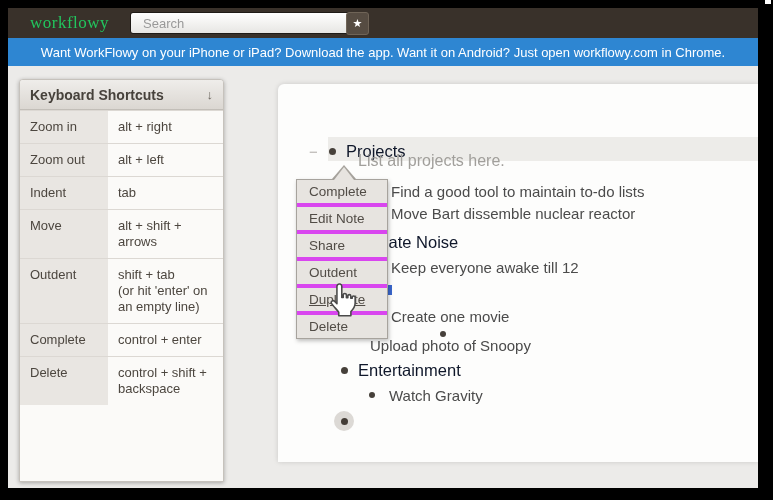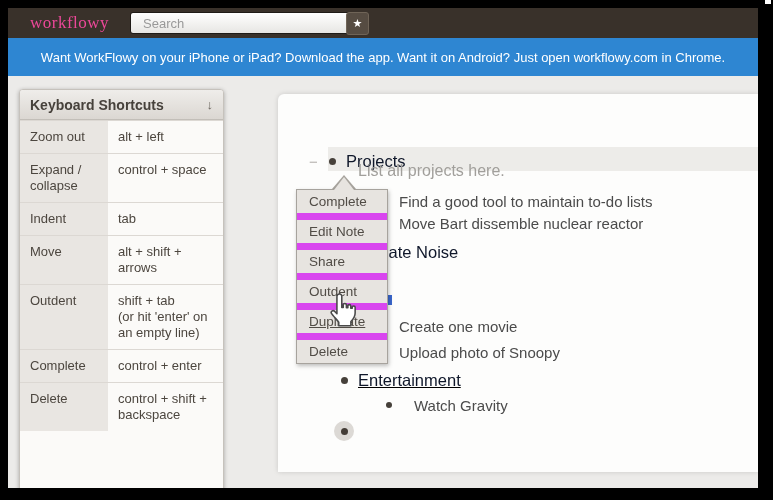--- a/index.html
+++ b/index.html
@@ -9,38 +9,38 @@
   }
   .corner-dot{position:absolute;top:0;right:2px;width:6px;height:4px;background:#fff;}
   .screen{
     position:absolute;left:8px;top:8px;width:750px;height:480px;
     background:#ecebe9;overflow:hidden;
   }
   
   .topbar{position:relative;height:30px;background:#39312a;}
   .logo{
     position:absolute;left:22px;top:0;height:35px;line-height:30px;
-    font-family:"Liberation Serif",serif;font-size:17px;color:#ec4899;letter-spacing:.5px;
+    font-family:"Liberation Serif",serif;font-size:17px;color:#22c55e;letter-spacing:.5px;
   }
   .search-input{
     position:absolute;left:122px;top:4px;width:200px;height:20px;
     border:1px solid #1f1b17;border-radius:3px;
     background:linear-gradient(#ffffff,#e7e6e3);
     padding:0 12px;font-size:13px;color:#555;outline:none;
     font-family:"Liberation Sans",sans-serif;
   }
   .search-input::placeholder{color:#999;}
   .star-btn{
     position:absolute;left:338px;top:4px;width:21px;height:21px;
     background:#564c42;border:1px solid #6f6457;border-radius:3px;
     color:#fff;font-size:11px;line-height:21px;text-align:center;cursor:pointer;
   }
   
   .banner{
-    height:38px;background:#2e86d2;color:#fff;font-size:13px;
+    height:28px;background:#2e86d2;color:#fff;font-size:13px;
     display:flex;align-items:center;justify-content:center;white-space:nowrap;
   }
   
   .content{position:relative;height:396px;}
   
   .shortcuts{
     position:absolute;left:11px;top:13px;width:205px;height:403px;
     background:#fbfaf8;border:1px solid #c6c2bc;border-radius:4px 4px 0 0;
     box-shadow:0 1px 4px rgba(0,0,0,.3);overflow:hidden;box-sizing:border-box;
   }
@@ -66,31 +66,31 @@
     position:absolute;left:270px;top:18px;right:0;bottom:0;
     background:#fdfdfc;border-radius:6px 0 0 0;
     box-shadow:0 0 5px rgba(0,0,0,.15);
   }
   .hl-band{position:absolute;left:50px;top:53px;right:0;height:24px;background:#edece9;}
   .o-row{position:absolute;display:flex;align-items:center;height:22px;white-space:nowrap;}
   .o-row .minus{width:12px;font-size:15px;color:#b4b1ac;margin-right:8px;cursor:pointer;}
   .bullet{width:7px;height:7px;border-radius:50%;background:#46403a;flex:0 0 auto;}
   .o-row.child .bullet{width:6px;height:6px;}
   .o-text{color:#0f172a;font-size:16.5px;margin-left:10px;}
-  .o-row.child .o-text{font-size:15px;color:#4b4b4b;margin-left:14px;padding-left:8px;}
+  .o-row.child .o-text{font-size:15px;color:#4b4b4b;margin-left:14px;}
   .r-projects{left:31px;top:56px;}
   .r-note{position:absolute;left:80px;top:70px;font-size:16px;color:#a19f9b;height:14px;line-height:14px;}
   .r-find{left:93px;top:96px;}
   .r-help{left:93px;top:118px;}
   .r-noise{left:67px;top:147px;}
   .r-keep{left:93px;top:172px;}
   .r-movie{left:93px;top:221px;}
-  .r-upload{left:93px;top:247px;}
-  .r-ent{left:63px;top:275px;text-decoration:underline;}
-  .r-watch{left:108px;top:300px;}
+  .r-upload{left:78px;top:247px;flex-direction:column;}
+  .r-ent{left:63px;top:275px;}
+  .r-watch{left:91px;top:300px;}
   .link-sliver{position:absolute;left:110px;top:201px;width:4px;height:10px;background:#3a67cd;}
   .hover-bullet{
     position:absolute;left:56px;top:327px;width:20px;height:20px;border-radius:50%;
     background:#dcd9d5;display:flex;align-items:center;justify-content:center;cursor:pointer;
   }
   .hover-bullet .dot{width:7px;height:7px;border-radius:50%;background:#443d37;}
   
   .menu-arrow-border{
     position:absolute;left:324px;top:99px;width:0;height:0;z-index:10;
     border-left:12px solid transparent;border-right:12px solid transparent;
@@ -101,21 +101,21 @@
     border-left:10px solid transparent;border-right:10px solid transparent;
     border-bottom:13px solid #e7e4e0;
   }
   .context-menu{
     position:absolute;left:288px;top:113px;width:92px;z-index:11;
     background:#e7e4e0;border:1px solid #a7a39d;box-sizing:border-box;
     box-shadow:1px 2px 4px rgba(0,0,0,.25);
   }
   .menu-item{
     height:23px;line-height:23px;padding-left:12px;font-size:13.5px;color:#514c46;
-    border-top:7px solid #d946ef;cursor:pointer;
+    border-top:4px solid #d946ef;cursor:pointer;
   }
   .menu-item:first-child{border-top:none;}
   .menu-item.active{text-decoration:underline;}
   .hand-cursor{position:absolute;left:320px;top:217px;z-index:20;}
 </style>
 </head>
 <body>
 
 <div class="corner-dot"></div>
 
@@ -132,26 +132,26 @@
   </div>
 
   <div class="content">
 
     <div class="shortcuts">
       <div class="shortcuts-header">
         <span class="shortcuts-title">Keyboard Shortcuts</span>
         <span class="shortcuts-collapse">↓</span>
       </div>
       <div class="sc-row">
+        <div class="sc-label">Zoom in</div>
+        <div class="sc-keys">alt + right</div>
+      </div>
+      <div class="sc-row">
         <div class="sc-label">Zoom out</div>
         <div class="sc-keys">alt + left</div>
-      </div>
-      <div class="sc-row">
-        <div class="sc-label">Expand / collapse</div>
-        <div class="sc-keys">control + space</div>
       </div>
       <div class="sc-row">
         <div class="sc-label">Indent</div>
         <div class="sc-keys">tab</div>
       </div>
       <div class="sc-row">
         <div class="sc-label">Move</div>
         <div class="sc-keys">alt + shift + arrows</div>
       </div>
       <div class="sc-row">
@@ -188,20 +188,21 @@
         <span class="bullet"></span>
         <span class="o-text">Move Bart dissemble nuclear reactor</span>
       </div>
 
       <div class="o-row parent r-noise">
         <span class="bullet"></span>
         <span class="o-text">Create Noise</span>
       </div>
       <div class="o-row child r-keep">
         <span class="bullet"></span>
+        <span class="o-text">Keep everyone awake till 12</span>
       </div>
 
       <div class="link-sliver"></div>
 
       <div class="o-row child r-movie">
         <span class="bullet"></span>
         <span class="o-text">Create one movie</span>
       </div>
       <div class="o-row child r-upload">
         <span class="bullet"></span>

